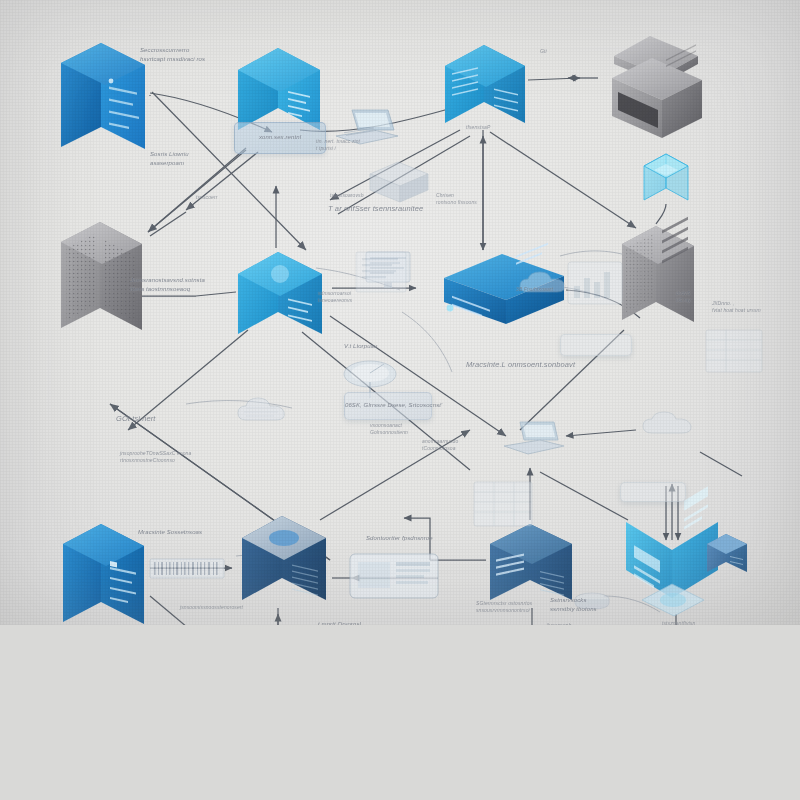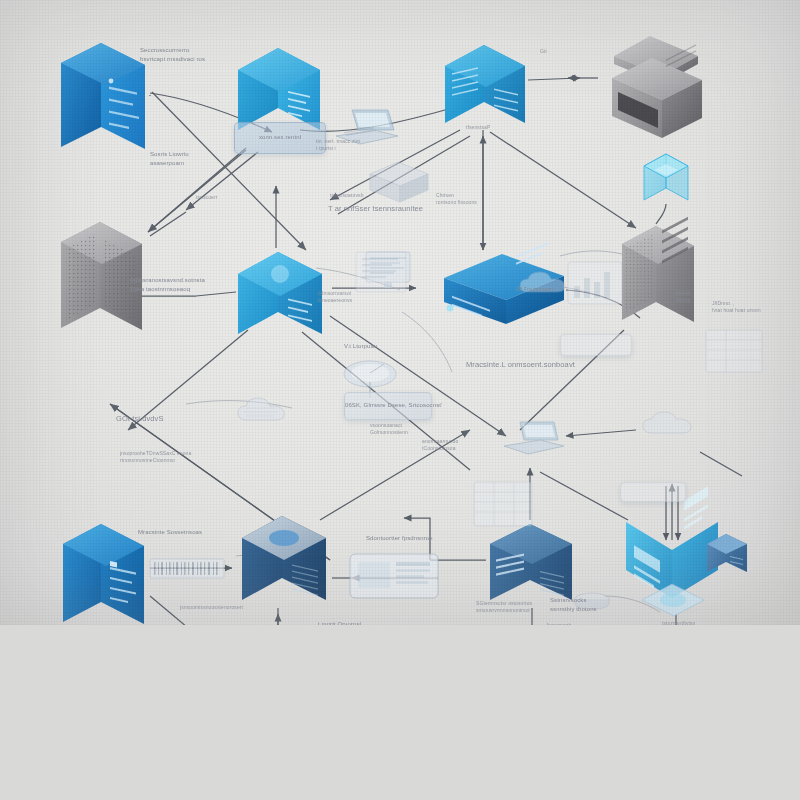--- a/index.html
+++ b/index.html
@@ -8,20 +8,21 @@
     padding: 0;
     background: #d9d9d7;
     font-family: "Liberation Sans", sans-serif;
   }
   #stage {
     position: relative;
     width: 800px;
     height: 625px;
     background: radial-gradient(ellipse at 45% 40%, #ececeb 0%, #e7e7e5 45%, #dedede 80%, #d4d4d3 100%);
     overflow: hidden;
+    font-style: italic;
   }
   #edges {
     position: absolute;
     left: 0; top: 0;
     width: 800px; height: 800px;
     pointer-events: none;
   }
   .node {
     position: absolute;
     transform-origin: 50% 50%;
@@ -977,21 +978,21 @@
 
   <div class="label" style="left:344px;top:342px;">
     <span>V.t  Ltorpuau</span>
   </div>
 
   <div class="label big" style="left:466px;top:360px;">
     <span>Mracsinte.L onmsoent.sonboavt</span>
   </div>
 
   <div class="label big" style="left:116px;top:414px;">
-    <span>GOt tsi.dvdvS</span>
+    <span>GOt tsi.nert</span>
   </div>
 
   <div class="label tiny" style="left:370px;top:422px;">
     <span>vsoonsoanact</span><br>
     <span>Golrsonnostienn</span>
   </div>
 
   <div class="label tiny" style="left:422px;top:438px;">
     <span>anomraarnuxdo</span><br>
     <span>tCoonniotnsoa</span>

